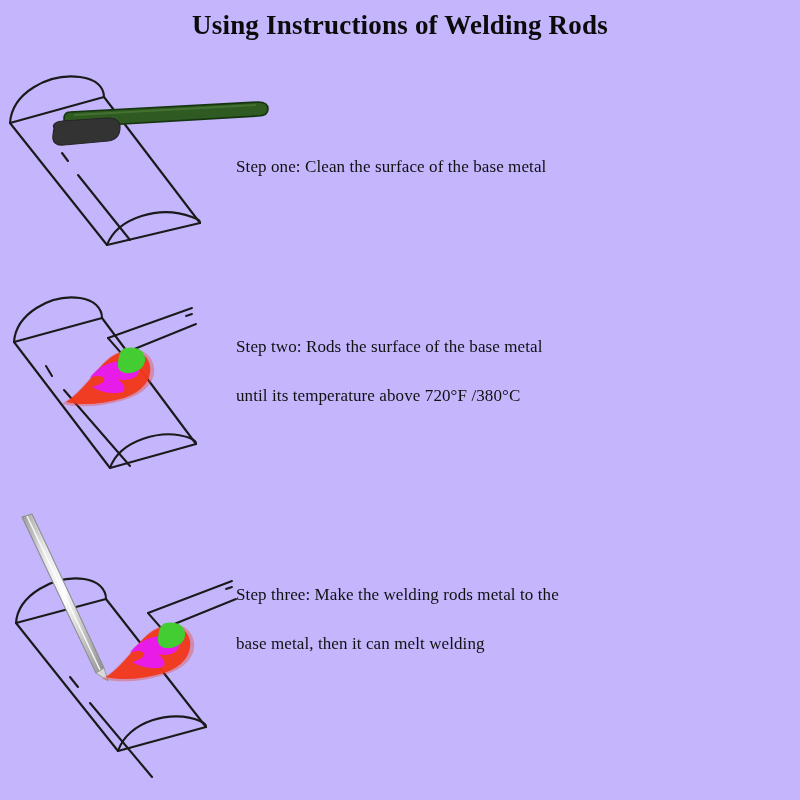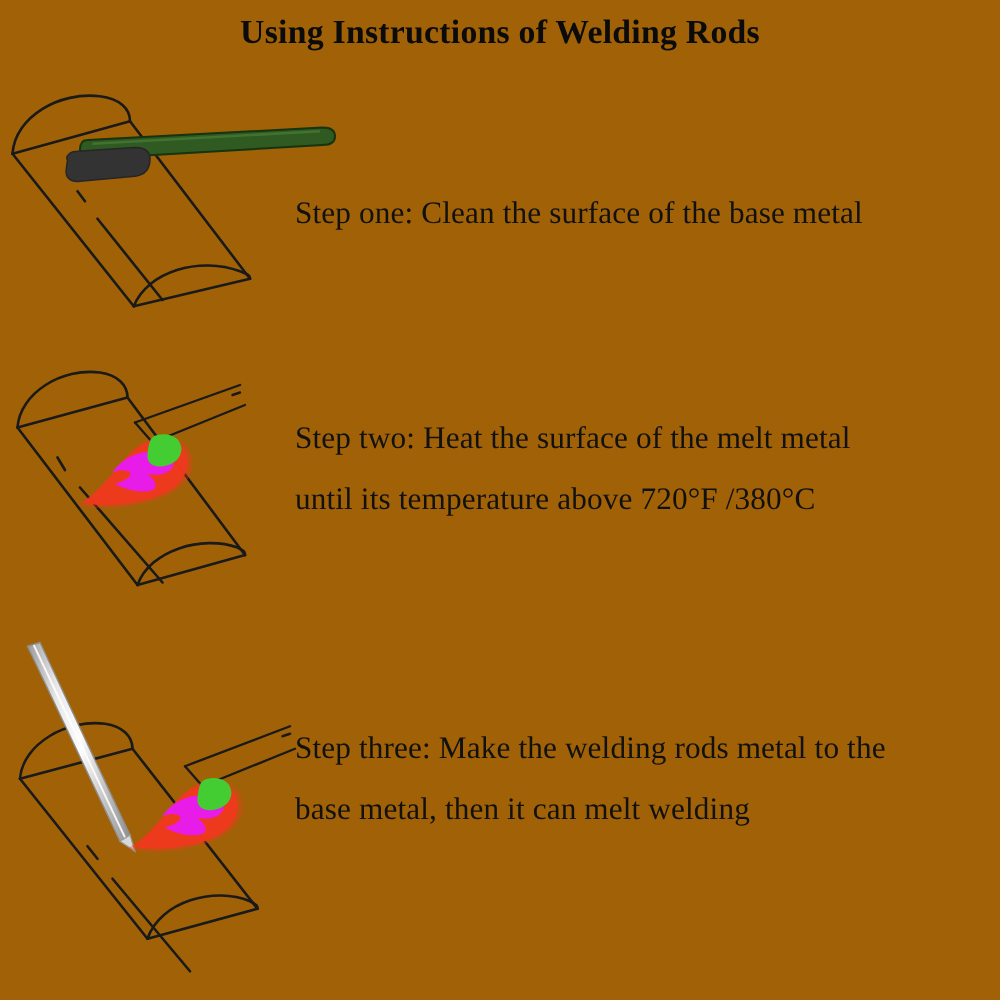--- a/index.html
+++ b/index.html
@@ -5,42 +5,42 @@
 <style>
   html, body {
     margin: 0;
     padding: 0;
     background: #ffffff;
   }
   #page {
     position: relative;
     width: 800px;
     height: 800px;
-    background: #a16207;
+    background: #c4b5fd;
     overflow: hidden;
     font-family: "Liberation Serif", "DejaVu Serif", serif;
   }
   #title {
     position: absolute;
     top: 10px;
     left: 0;
     width: 800px;
     text-align: center;
     font-family: "Liberation Serif", "DejaVu Serif", serif;
     font-weight: bold;
     font-size: 27px;
     letter-spacing: 0.2px;
     color: #0b0b0b;
     white-space: nowrap;
   }
   .step-text {
     position: absolute;
     left: 236px;
     font-family: "Liberation Serif", "DejaVu Serif", serif;
-    font-size: 25px;
+    font-size: 17px;
     color: #111111;
     white-space: nowrap;
     letter-spacing: 0.1px;
   }
   #step1-line1 { top: 157px; }
   #step2-line1 { top: 337px; }
   #step2-line2 { top: 386px; text-align: right; }
   #step3-line1 { top: 585px; }
   #step3-line2 { top: 634px; }
 
@@ -148,19 +148,19 @@
         <path d="M162,132 C176,128 188,134 190,146 C192,160 182,172 164,178 C144,184 122,186 106,182 C118,174 126,164 136,152 C146,140 152,135 162,132 Z" fill="#f03a1e" opacity="0.97"></path>
         <path d="M164,130 C180,126 192,134 194,147 C196,162 184,174 164,180 C142,187 120,188 102,184 C116,175 125,164 136,151 C147,138 154,133 164,130 Z" fill="#f03a1e" opacity="0.35"></path>
         <path d="M171,142 C178,142 181,148 178,154 C174,160 164,161 158,159 C164,164 167,170 162,172 C154,175 140,172 132,167 C140,165 146,161 144,158 C140,155 134,156 130,158 C135,150 144,144 154,142 C160,141 166,142 171,142 Z" fill="#e81ce8"></path>
         <path d="M166,128 C176,126 184,130 185,138 C186,146 179,152 170,153 C162,154 157,150 158,143 C159,135 160,129 166,128 Z" fill="#44cc33"></path>
       </g>
     </svg>
   </div>
 
   <div class="step-text" id="step1-line1">Step one: Clean the surface of the base metal</div>
 
-  <div class="step-text" id="step2-line1">Step two: Heat the surface of the melt metal</div>
+  <div class="step-text" id="step2-line1">Step two: Rods the surface of the base metal</div>
   <div class="step-text" id="step2-line2">until its temperature above 720°F /380°C</div>
 
   <div class="step-text" id="step3-line1">Step three: Make the welding rods metal to the</div>
   <div class="step-text" id="step3-line2">base metal, then it can melt welding</div>
 
 </div>
 
 </body></html>

